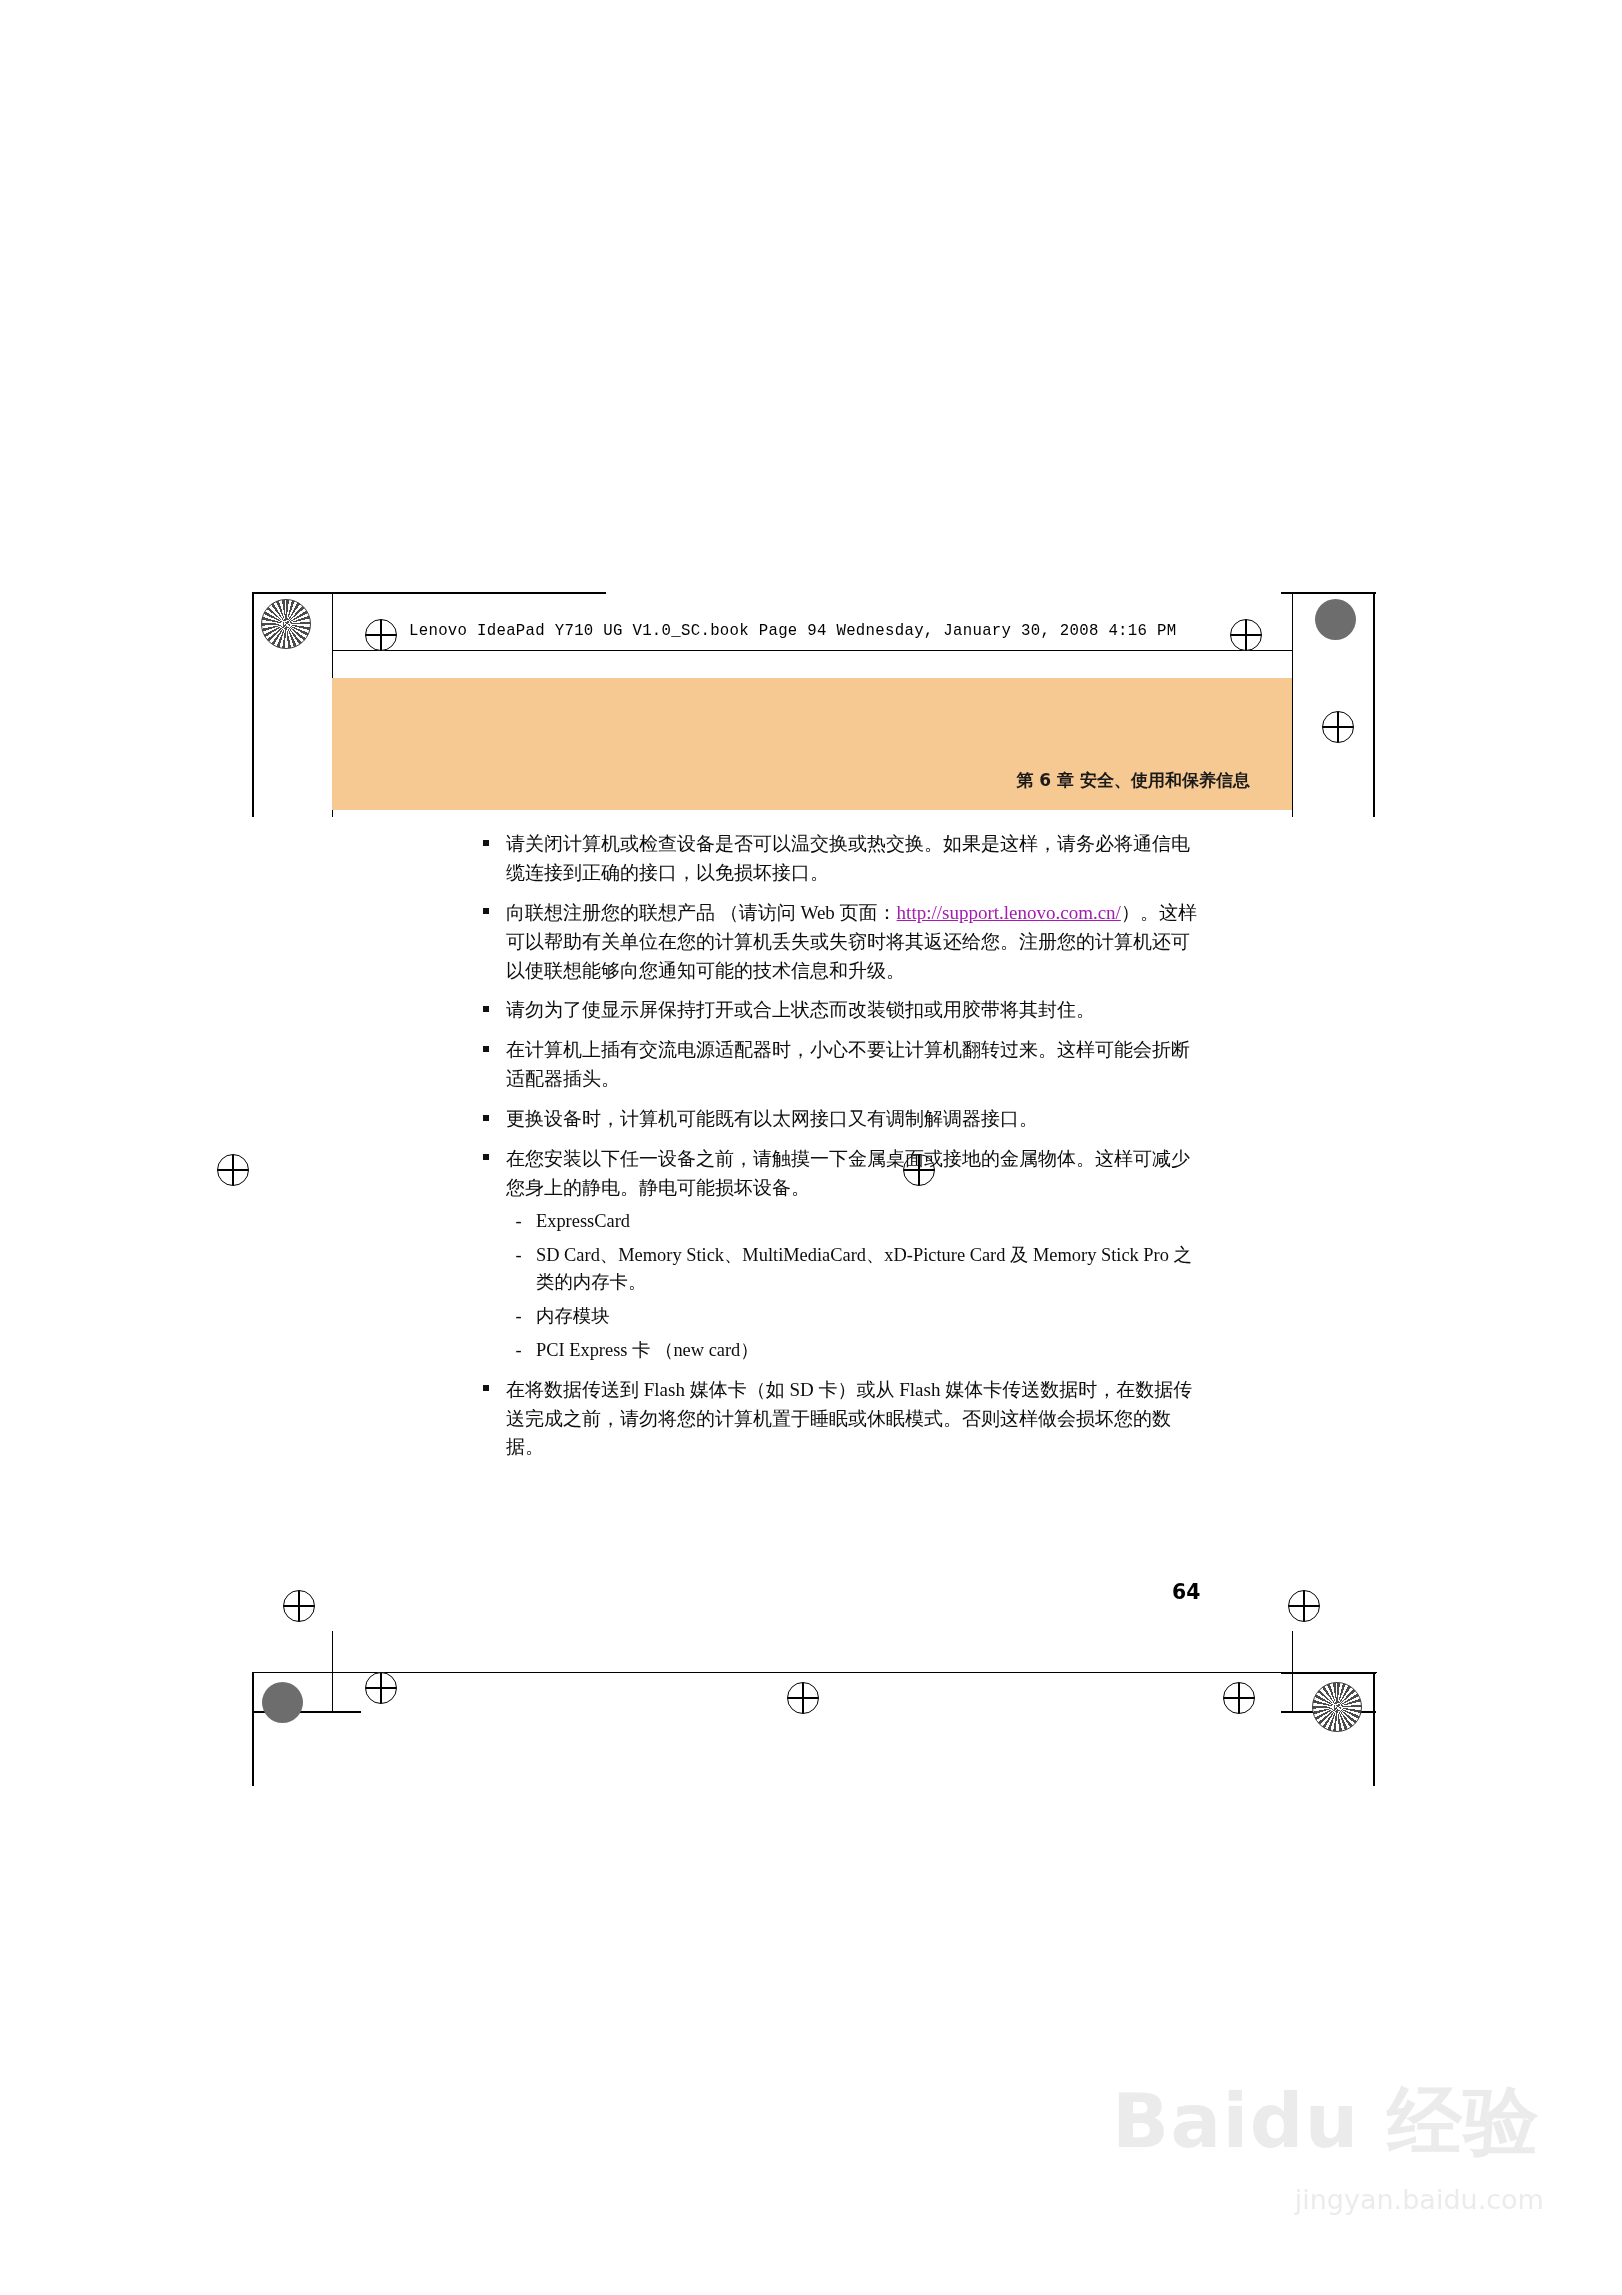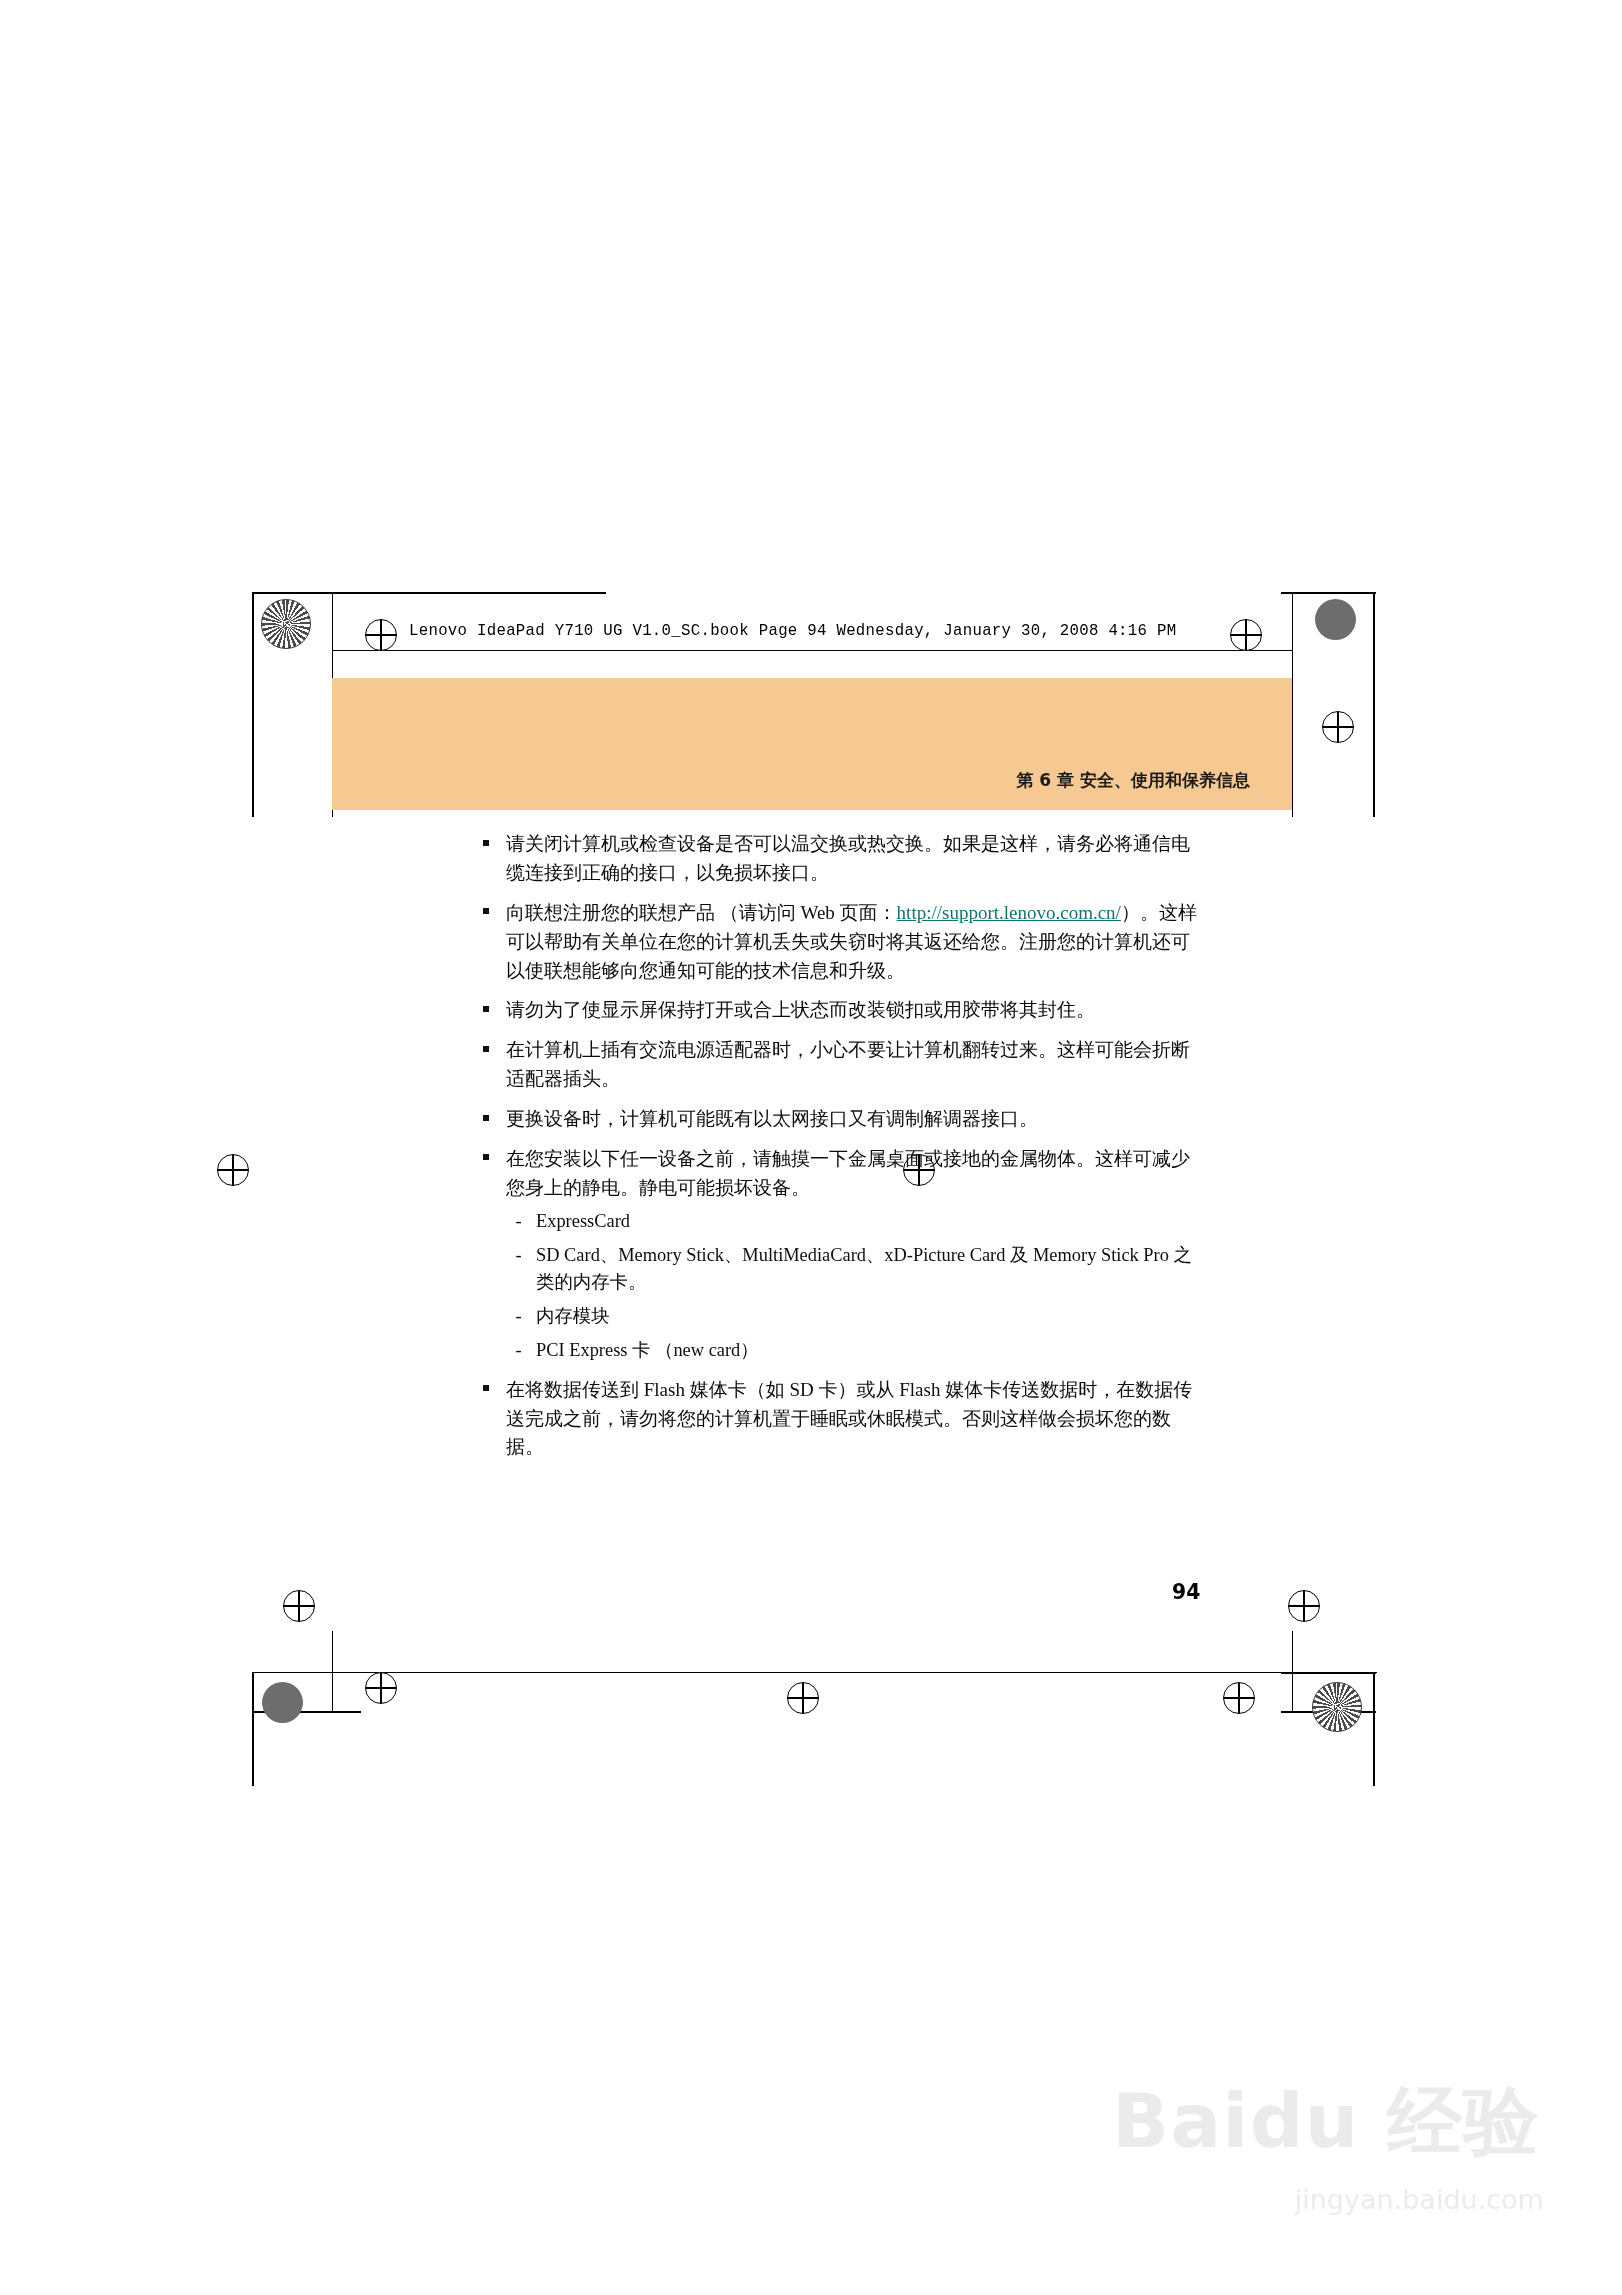--- a/index.html
+++ b/index.html
@@ -126,21 +126,21 @@
     margin-bottom: 6.8px;
     font-size: 18.4px;
     line-height: 1.48;
   }
   .sub-item > .dash {
     position: absolute;
     left: 9.5px;
     top: 0;
   }
   a.doclink {
-    color: #0f766e;
+    color: #a21caf;
     text-decoration: underline;
     text-align: center;
   }
 
   
   .page-number {
     position: absolute;
     left: 1172px;
     top: 1571px;
     font-family: "DejaVu Sans", sans-serif;
@@ -281,21 +281,21 @@
       </div>
     </div>
 
     <div class="bullet-item">
       <span class="marker"></span>
       <span>在将数据传送到 Flash 媒体卡（如 SD 卡）或从 Flash 媒体卡传送数据时，在数据传送完成之前，请勿将您的计算机置于睡眠或休眠模式。否则这样做会损坏您的数据。</span>
     </div>
 
   </div>
 
-  <div class="page-number">94</div>
+  <div class="page-number">64</div>
 
   <div class="watermark">
     <div class="wm-main">Baidu 经验</div>
     <div class="wm-sub">jingyan.baidu.com</div>
   </div>
 
 </div>
 
 
 </body></html>

